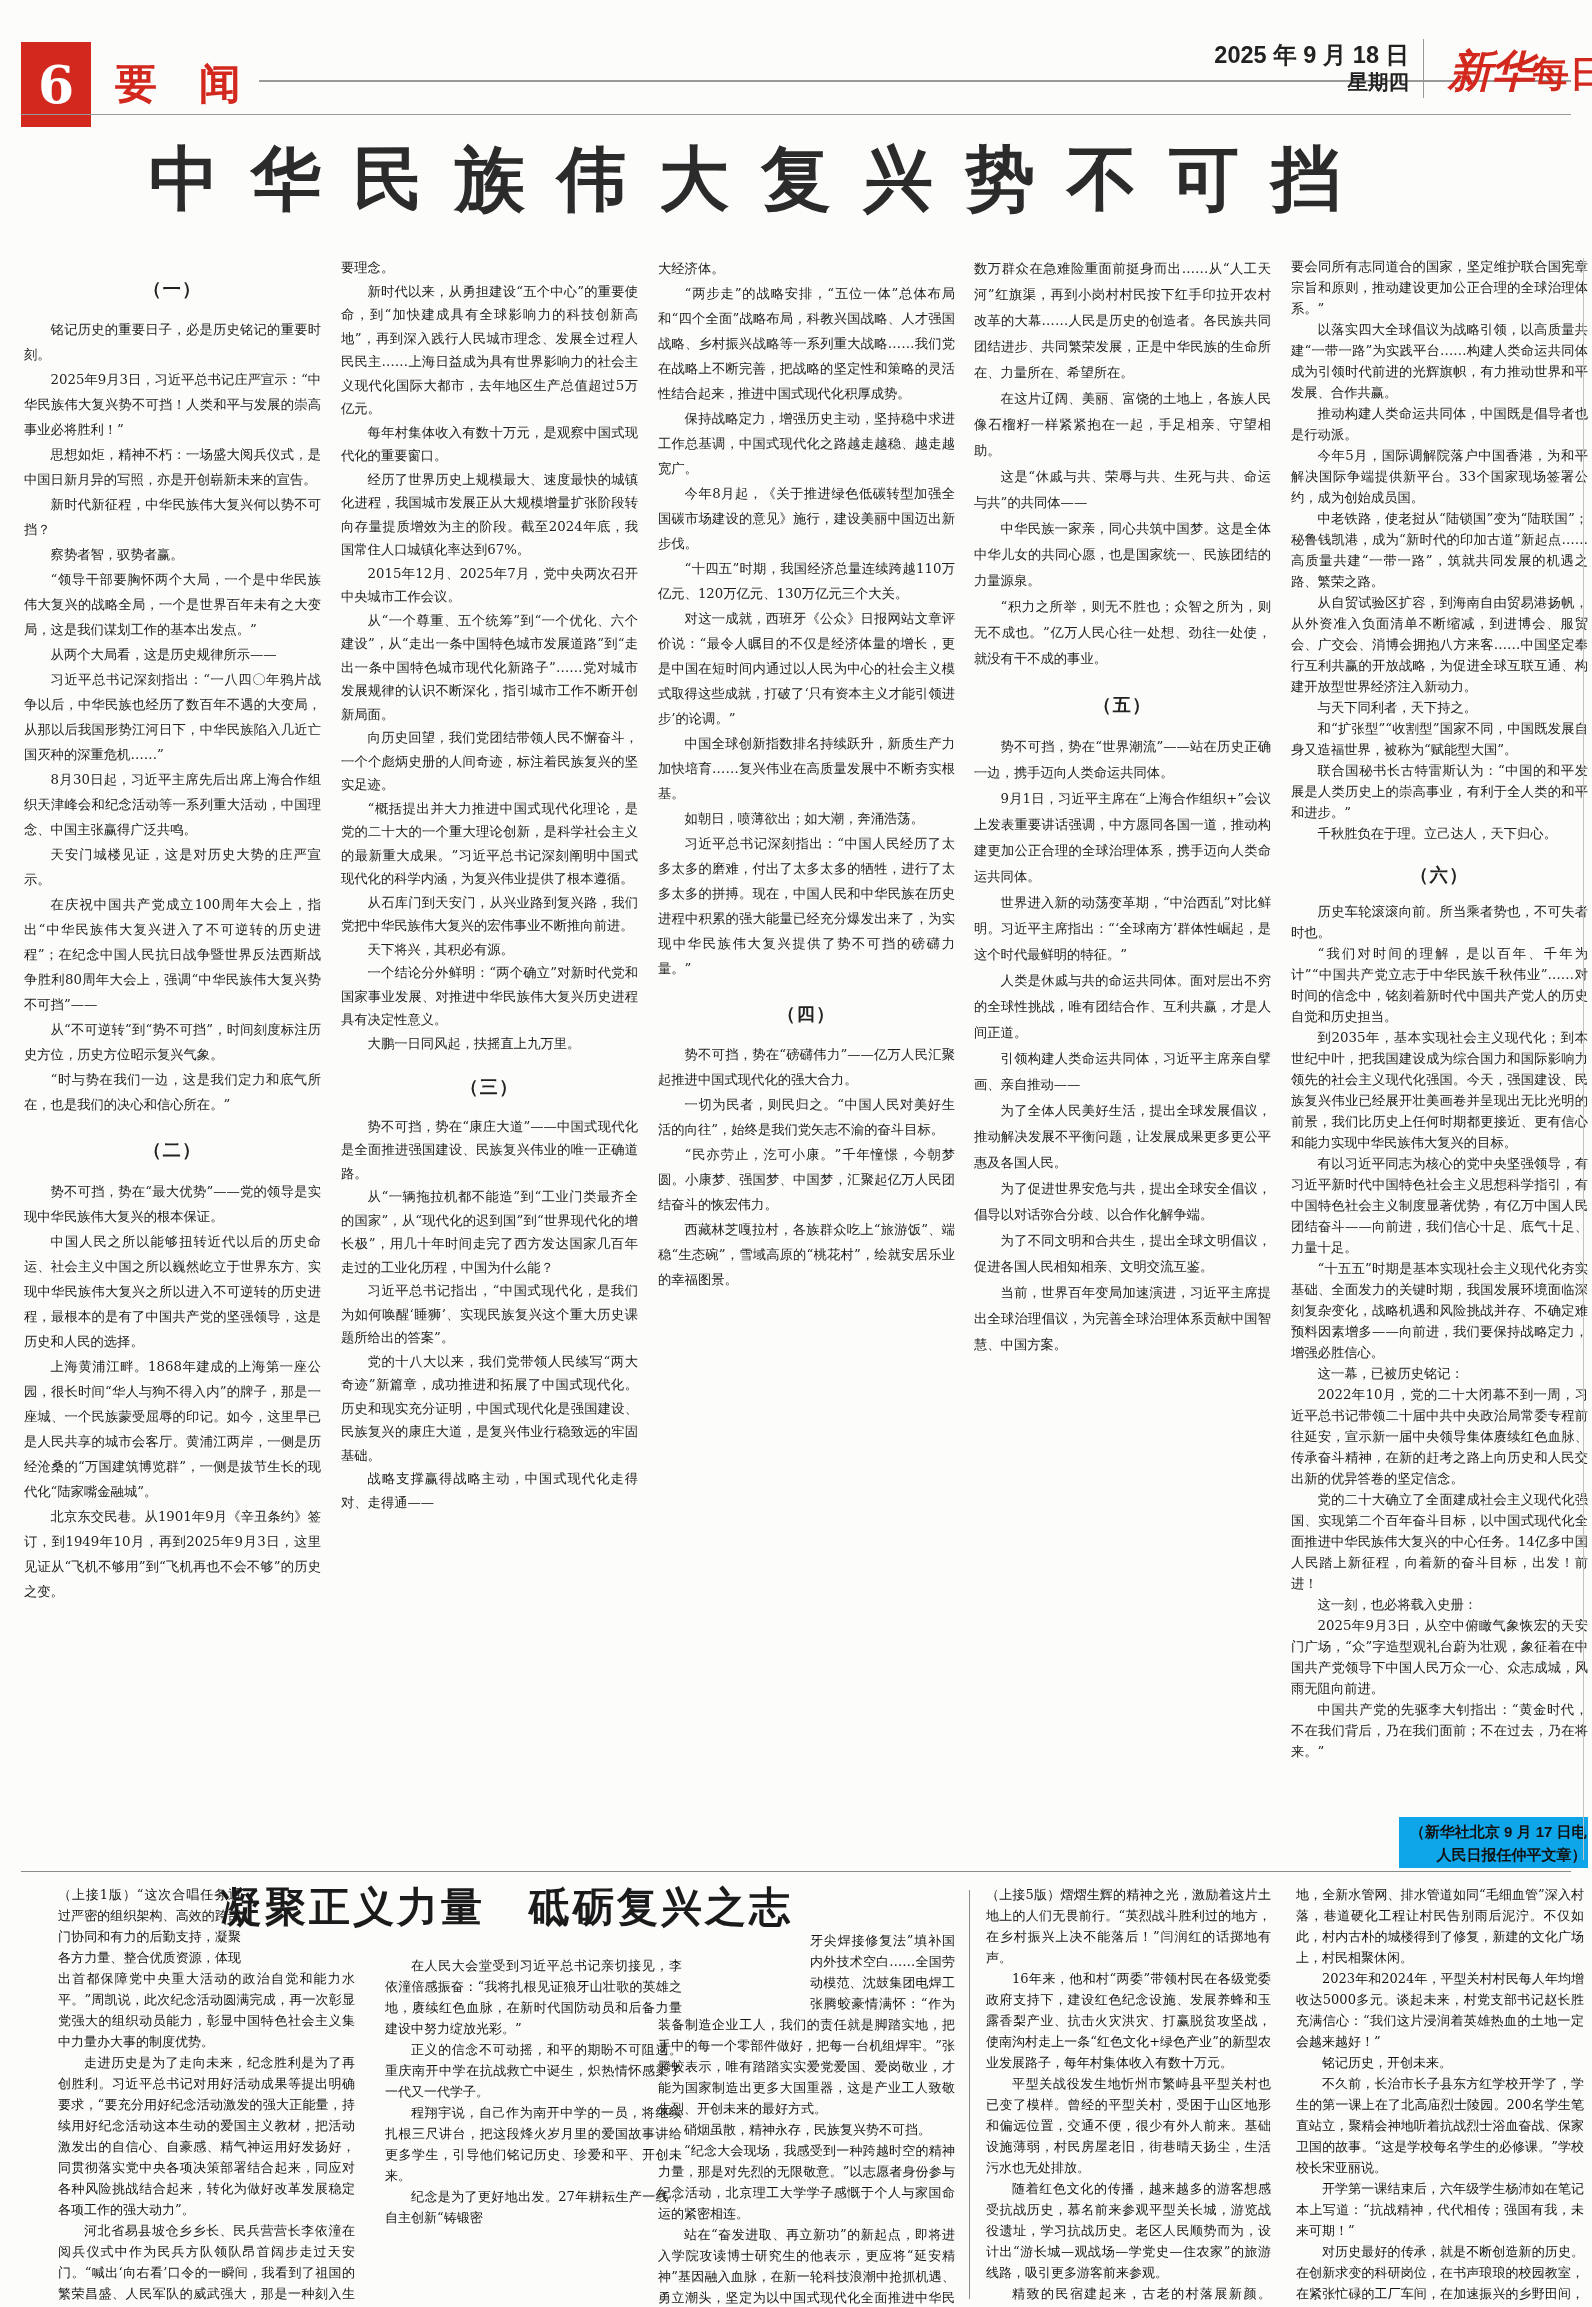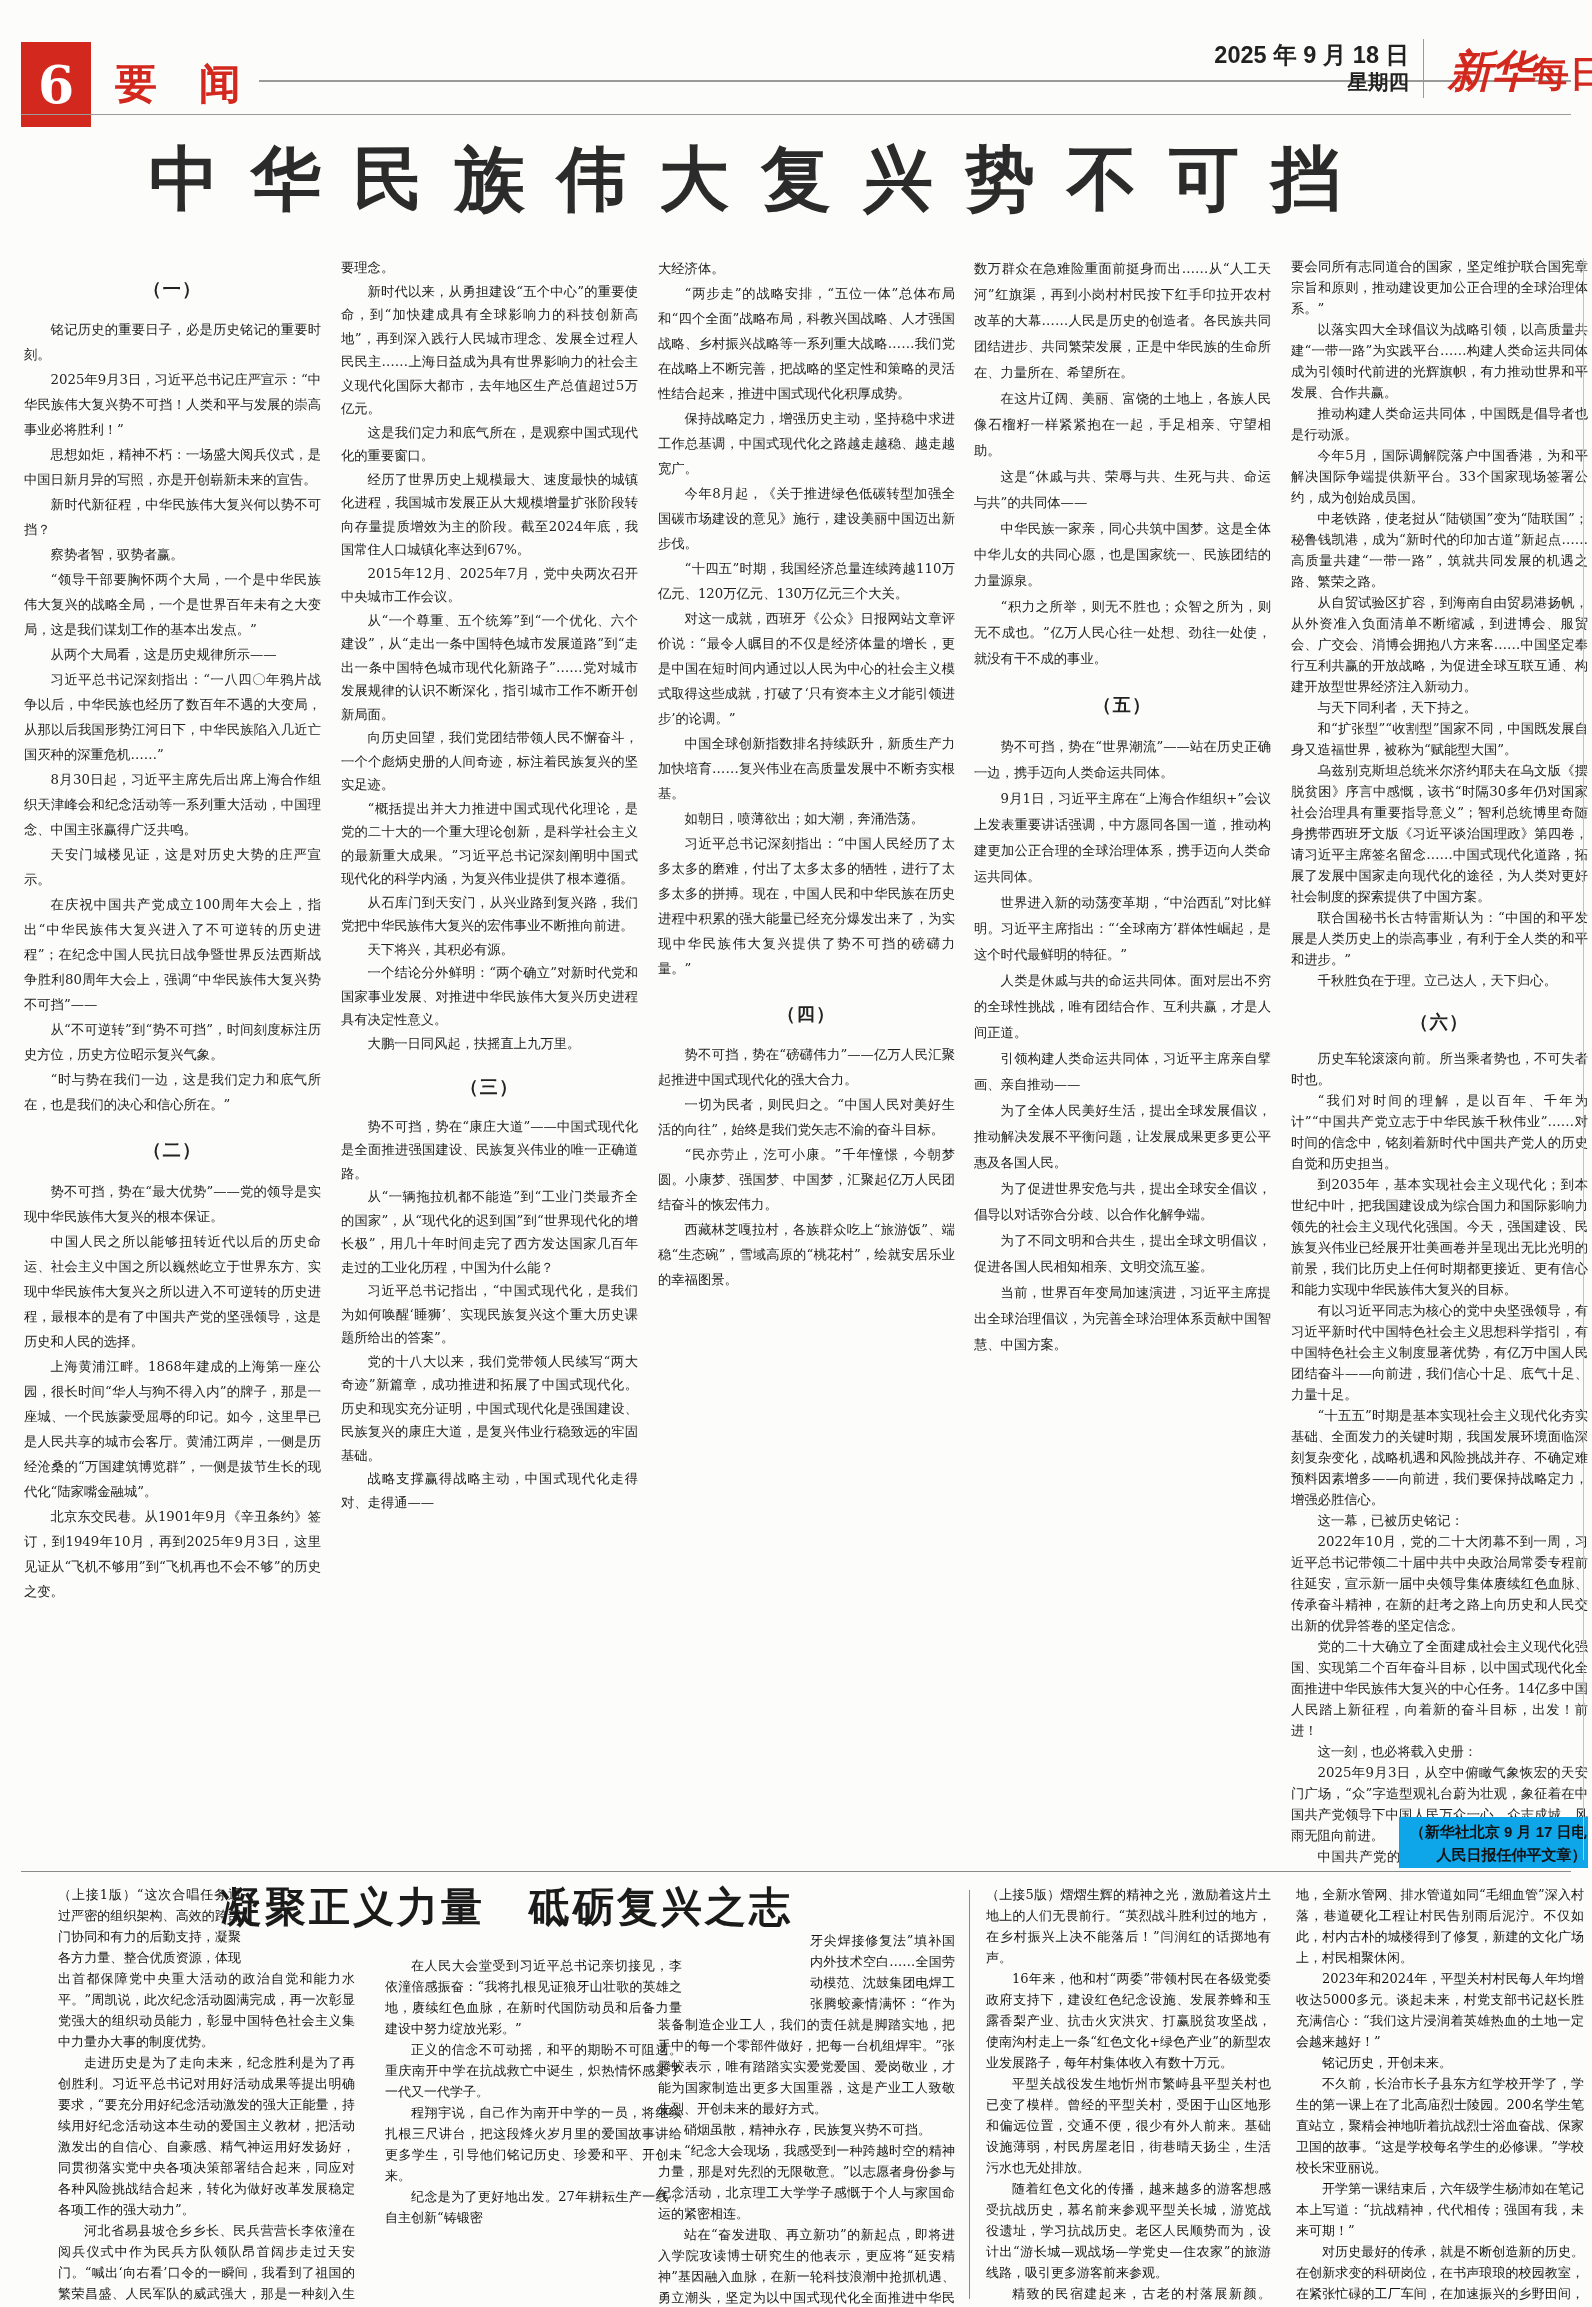--- a/index.html
+++ b/index.html
@@ -97,21 +97,21 @@
       <p class="para">“时与势在我们一边，这是我们定力和底气所在，也是我们的决心和信心所在。”</p>
       <div class="sec">（二）</div>
       <p class="para">势不可挡，势在“最大优势”——党的领导是实现中华民族伟大复兴的根本保证。</p>
       <p class="para">中国人民之所以能够扭转近代以后的历史命运、社会主义中国之所以巍然屹立于世界东方、实现中华民族伟大复兴之所以进入不可逆转的历史进程，最根本的是有了中国共产党的坚强领导，这是历史和人民的选择。</p>
       <p class="para">上海黄浦江畔。1868年建成的上海第一座公园，很长时间“华人与狗不得入内”的牌子，那是一座城、一个民族蒙受屈辱的印记。如今，这里早已是人民共享的城市会客厅。黄浦江两岸，一侧是历经沧桑的“万国建筑博览群”，一侧是拔节生长的现代化“陆家嘴金融城”。</p>
       <p class="para">北京东交民巷。从1901年9月《辛丑条约》签订，到1949年10月，再到2025年9月3日，这里见证从“飞机不够用”到“飞机再也不会不够”的历史之变。</p>
     </div>
   <div class="mcol" id="mc2">
       <p class="para cont">要理念。</p>
       <p class="para">新时代以来，从勇担建设“五个中心”的重要使命，到“加快建成具有全球影响力的科技创新高地”，再到深入践行人民城市理念、发展全过程人民民主……上海日益成为具有世界影响力的社会主义现代化国际大都市，去年地区生产总值超过5万亿元。</p>
-      <p class="para">这是我们定力和底气所在，是观察中国式现代化的重要窗口。</p>
+      <p class="para">每年村集体收入有数十万元，是观察中国式现代化的重要窗口。</p>
       <p class="para">经历了世界历史上规模最大、速度最快的城镇化进程，我国城市发展正从大规模增量扩张阶段转向存量提质增效为主的阶段。截至2024年底，我国常住人口城镇化率达到67%。</p>
       <p class="para">2015年12月、2025年7月，党中央两次召开中央城市工作会议。</p>
       <p class="para">从“一个尊重、五个统筹”到“一个优化、六个建设”，从“走出一条中国特色城市发展道路”到“走出一条中国特色城市现代化新路子”……党对城市发展规律的认识不断深化，指引城市工作不断开创新局面。</p>
       <p class="para">向历史回望，我们党团结带领人民不懈奋斗，一个个彪炳史册的人间奇迹，标注着民族复兴的坚实足迹。</p>
       <p class="para">“概括提出并大力推进中国式现代化理论，是党的二十大的一个重大理论创新，是科学社会主义的最新重大成果。”习近平总书记深刻阐明中国式现代化的科学内涵，为复兴伟业提供了根本遵循。</p>
       <p class="para">从石库门到天安门，从兴业路到复兴路，我们党把中华民族伟大复兴的宏伟事业不断推向前进。</p>
       <p class="para">天下将兴，其积必有源。</p>
       <p class="para">一个结论分外鲜明：“两个确立”对新时代党和国家事业发展、对推进中华民族伟大复兴历史进程具有决定性意义。</p>
       <p class="para">大鹏一日同风起，扶摇直上九万里。</p>
       <div class="sec">（三）</div>
@@ -160,21 +160,20 @@
       <div>人民日报任仲平文章）</div>
     </div>
   <p class="para cont">要会同所有志同道合的国家，坚定维护联合国宪章宗旨和原则，推动建设更加公正合理的全球治理体系。”</p>
       <p class="para">以落实四大全球倡议为战略引领，以高质量共建“一带一路”为实践平台……构建人类命运共同体成为引领时代前进的光辉旗帜，有力推动世界和平发展、合作共赢。</p>
       <p class="para">推动构建人类命运共同体，中国既是倡导者也是行动派。</p>
       <p class="para">今年5月，国际调解院落户中国香港，为和平解决国际争端提供新平台。33个国家现场签署公约，成为创始成员国。</p>
       <p class="para">中老铁路，使老挝从“陆锁国”变为“陆联国”；秘鲁钱凯港，成为“新时代的印加古道”新起点……高质量共建“一带一路”，筑就共同发展的机遇之路、繁荣之路。</p>
       <p class="para">从自贸试验区扩容，到海南自由贸易港扬帆，从外资准入负面清单不断缩减，到进博会、服贸会、广交会、消博会拥抱八方来客……中国坚定奉行互利共赢的开放战略，为促进全球互联互通、构建开放型世界经济注入新动力。</p>
       <p class="para">与天下同利者，天下持之。</p>
       <p class="para">和“扩张型”“收割型”国家不同，中国既发展自身又造福世界，被称为“赋能型大国”。</p>
-      <p class="para">乌兹别克斯坦总统米尔济约耶夫在乌文版《摆脱贫困》序言中感慨，该书“时隔30多年仍对国家社会治理具有重要指导意义”；智利总统博里奇随身携带西班牙文版《习近平谈治国理政》第四卷，请习近平主席签名留念……中国式现代化道路，拓展了发展中国家走向现代化的途径，为人类对更好社会制度的探索提供了中国方案。</p>
       <p class="para">联合国秘书长古特雷斯认为：“中国的和平发展是人类历史上的崇高事业，有利于全人类的和平和进步。”</p>
       <p class="para">千秋胜负在于理。立己达人，天下归心。</p>
       <div class="sec">（六）</div>
       <p class="para">历史车轮滚滚向前。所当乘者势也，不可失者时也。</p>
       <p class="para">“我们对时间的理解，是以百年、千年为计”“中国共产党立志于中华民族千秋伟业”……对时间的信念中，铭刻着新时代中国共产党人的历史自觉和历史担当。</p>
       <p class="para">到2035年，基本实现社会主义现代化；到本世纪中叶，把我国建设成为综合国力和国际影响力领先的社会主义现代化强国。今天，强国建设、民族复兴伟业已经展开壮美画卷并呈现出无比光明的前景，我们比历史上任何时期都更接近、更有信心和能力实现中华民族伟大复兴的目标。</p>
       <p class="para">有以习近平同志为核心的党中央坚强领导，有习近平新时代中国特色社会主义思想科学指引，有中国特色社会主义制度显著优势，有亿万中国人民团结奋斗——向前进，我们信心十足、底气十足、力量十足。</p>
       <p class="para">“十五五”时期是基本实现社会主义现代化夯实基础、全面发力的关键时期，我国发展环境面临深刻复杂变化，战略机遇和风险挑战并存、不确定难预料因素增多——向前进，我们要保持战略定力，增强必胜信心。</p>
       <p class="para">这一幕，已被历史铭记：</p>
       <p class="para">2022年10月，党的二十大闭幕不到一周，习近平总书记带领二十届中共中央政治局常委专程前往延安，宣示新一届中央领导集体赓续红色血脉、传承奋斗精神，在新的赶考之路上向历史和人民交出新的优异答卷的坚定信念。</p>

